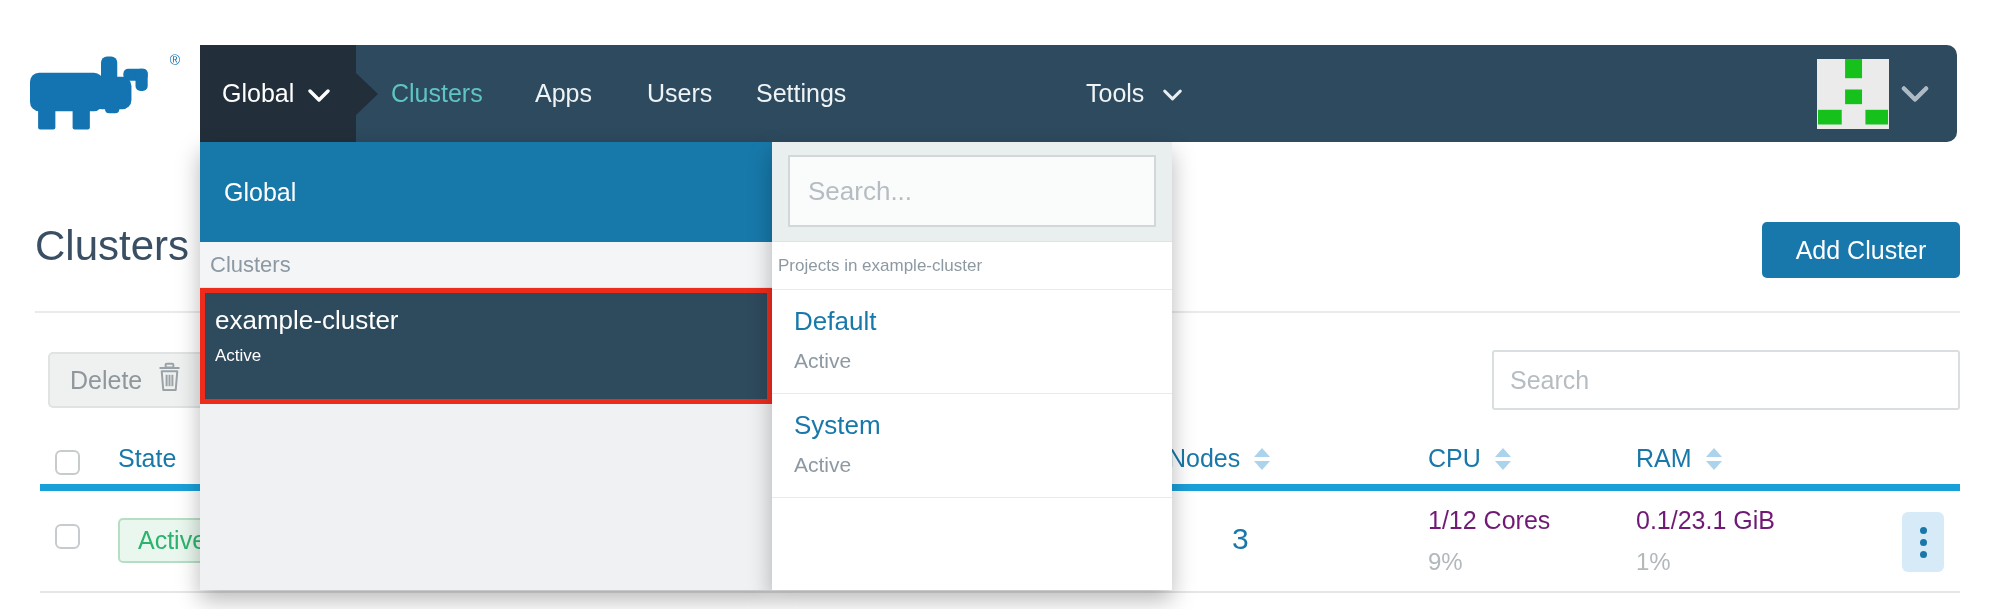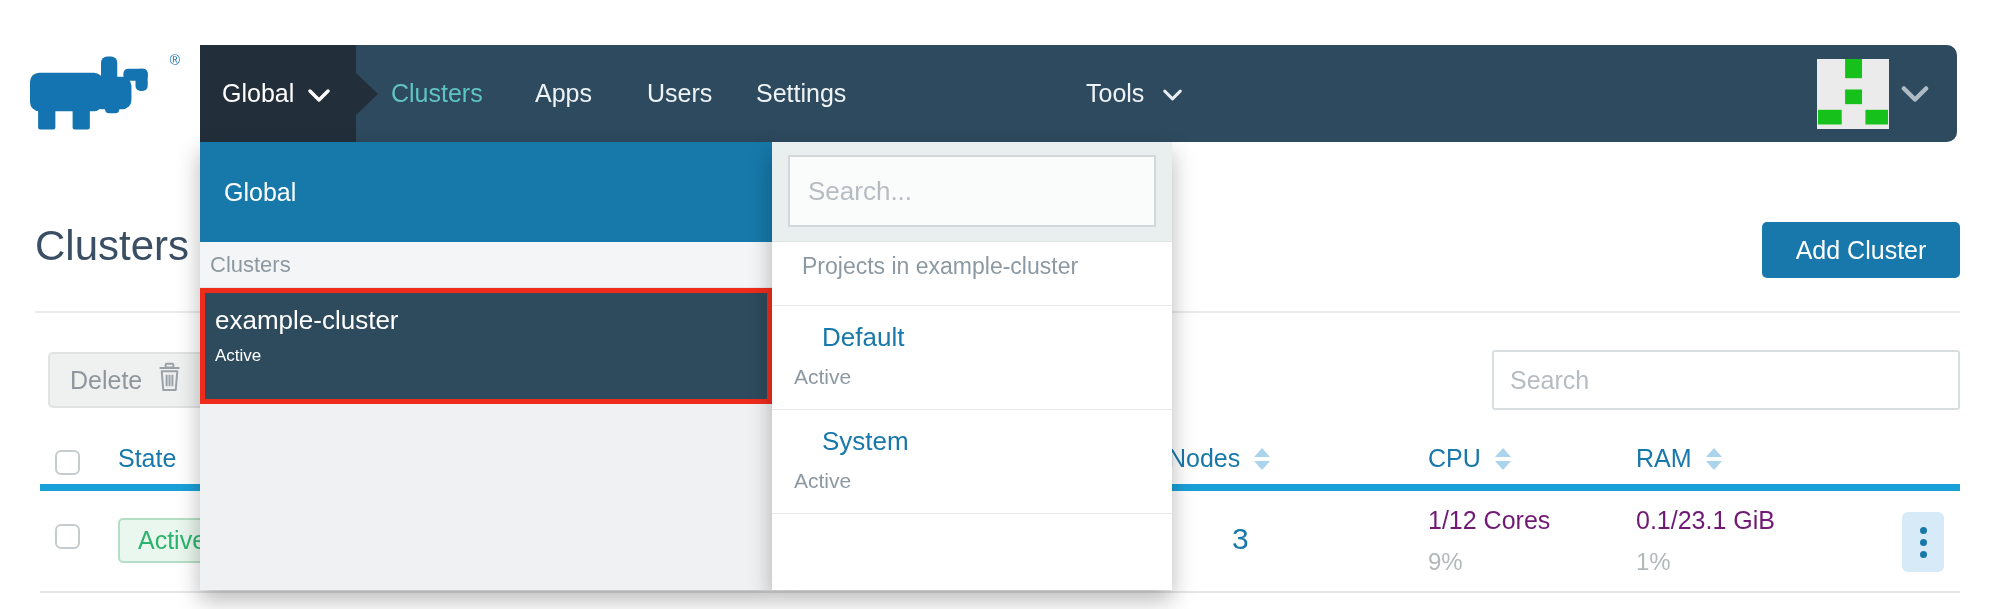--- a/index.html
+++ b/index.html
@@ -34,24 +34,24 @@
             color:#8d99a2; font-size:22px; line-height:46px; padding-left:10px; }
   .cluster-item { height:116px; border:5px solid #ee2c1c; background:#2e4a5d;
             color:#fff; padding:12px 0 0 10px; cursor:pointer; }
   .cluster-item .c-name { font-size:26px; }
   .cluster-item .c-status { font-size:17px; margin-top:10px; }
 
   .panel-right { left:772px; width:400px; height:448px; background:#fff; }
   .search-zone { height:100px; background:#e9eeee; border-bottom:1px solid #dfe3e4; padding:13px 16px; }
   .search-zone input { width:100%; height:72px; border:2px solid #d2d8da; background:#fafbfb;
             font-size:26px; padding:0 18px; color:#444; font-family:inherit; outline:none; }
-  .projects-label { height:64px; line-height:48px; padding-left:30px; color:#8d99a2;
-            font-size:23px; border-bottom:1px solid #e8eaeb; background:#fff; }
+  .projects-label { height:48px; line-height:48px; padding-left:6px; color:#8d99a2;
+            font-size:17px; border-bottom:1px solid #e8eaeb; background:#fff; }
   .project-item { padding:16px 0 20px 22px; border-bottom:1px solid #e8eaeb; cursor:pointer; }
-  .project-name { color:#1878aa; font-size:26px;margin-left:28px; }
+  .project-name { color:#1878aa; font-size:26px; }
   .project-status { color:#8d99a2; font-size:21px; margin-top:12px; }
   input::placeholder { color:#b6bdc2; }
 
   
   .page-title { position:absolute; left:35px; top:222px; font-size:42px; color:#3a4f63; font-weight:400; }
   .divider-1 { position:absolute; left:35px; top:311px; width:1925px; height:2px; background:#e9eaeb; }
   .add-btn { position:absolute; left:1762px; top:222px; width:198px; height:56px;
             background:#1878ab; color:#fff; border:none; border-radius:5px; font-size:25px;
             font-family:inherit; cursor:pointer; }
   .delete-btn { position:absolute; left:48px; top:352px; height:56px; padding:0 20px;

